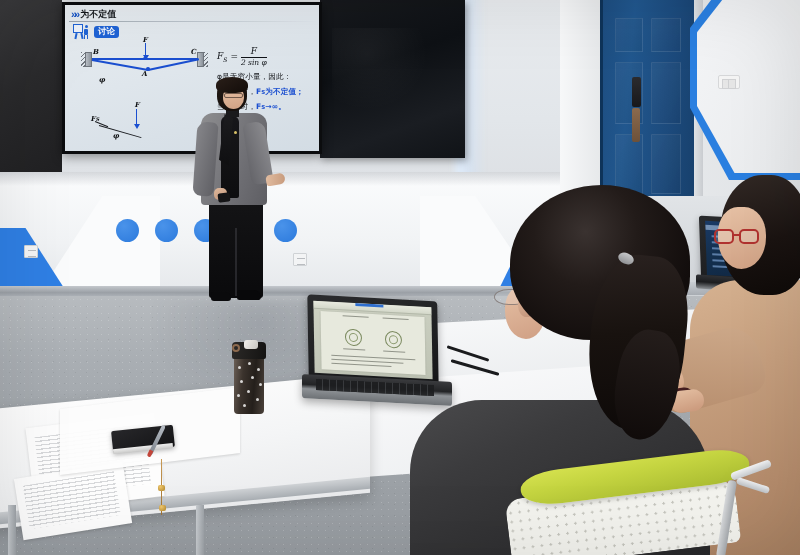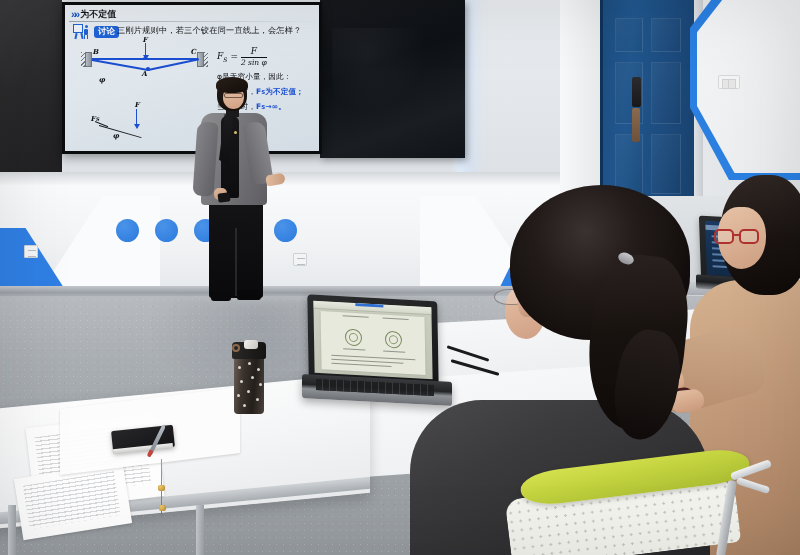--- a/index.html
+++ b/index.html
@@ -687,21 +687,20 @@
             <span class="lg2"></span>
           <span class="person">
               <span class="hd"></span>
               <span class="bdy"></span>
               <span class="lgs"></span>
             </span>
         </span>
         <span class="badge-discuss">讨论</span>
       </div>
 
-      <div class="slide-q">三刚片规则中，若三个铰在同一直线上，会怎样？</div>
 
       <div class="diagram">
         <div class="sup sup-b"></div>
         <div class="hatch" style="left:-4px;top:3px;"></div>
         <div class="sup sup-c"></div>
         <div class="hatch" style="left:119px;top:3px;"></div>
 
         <span class="lbl" style="left:8px;top:-2px;">B</span>
         <span class="lbl" style="left:106px;top:-2px;">C</span>
         <span class="lbl" style="left:57px;top:20px;">A</span>

